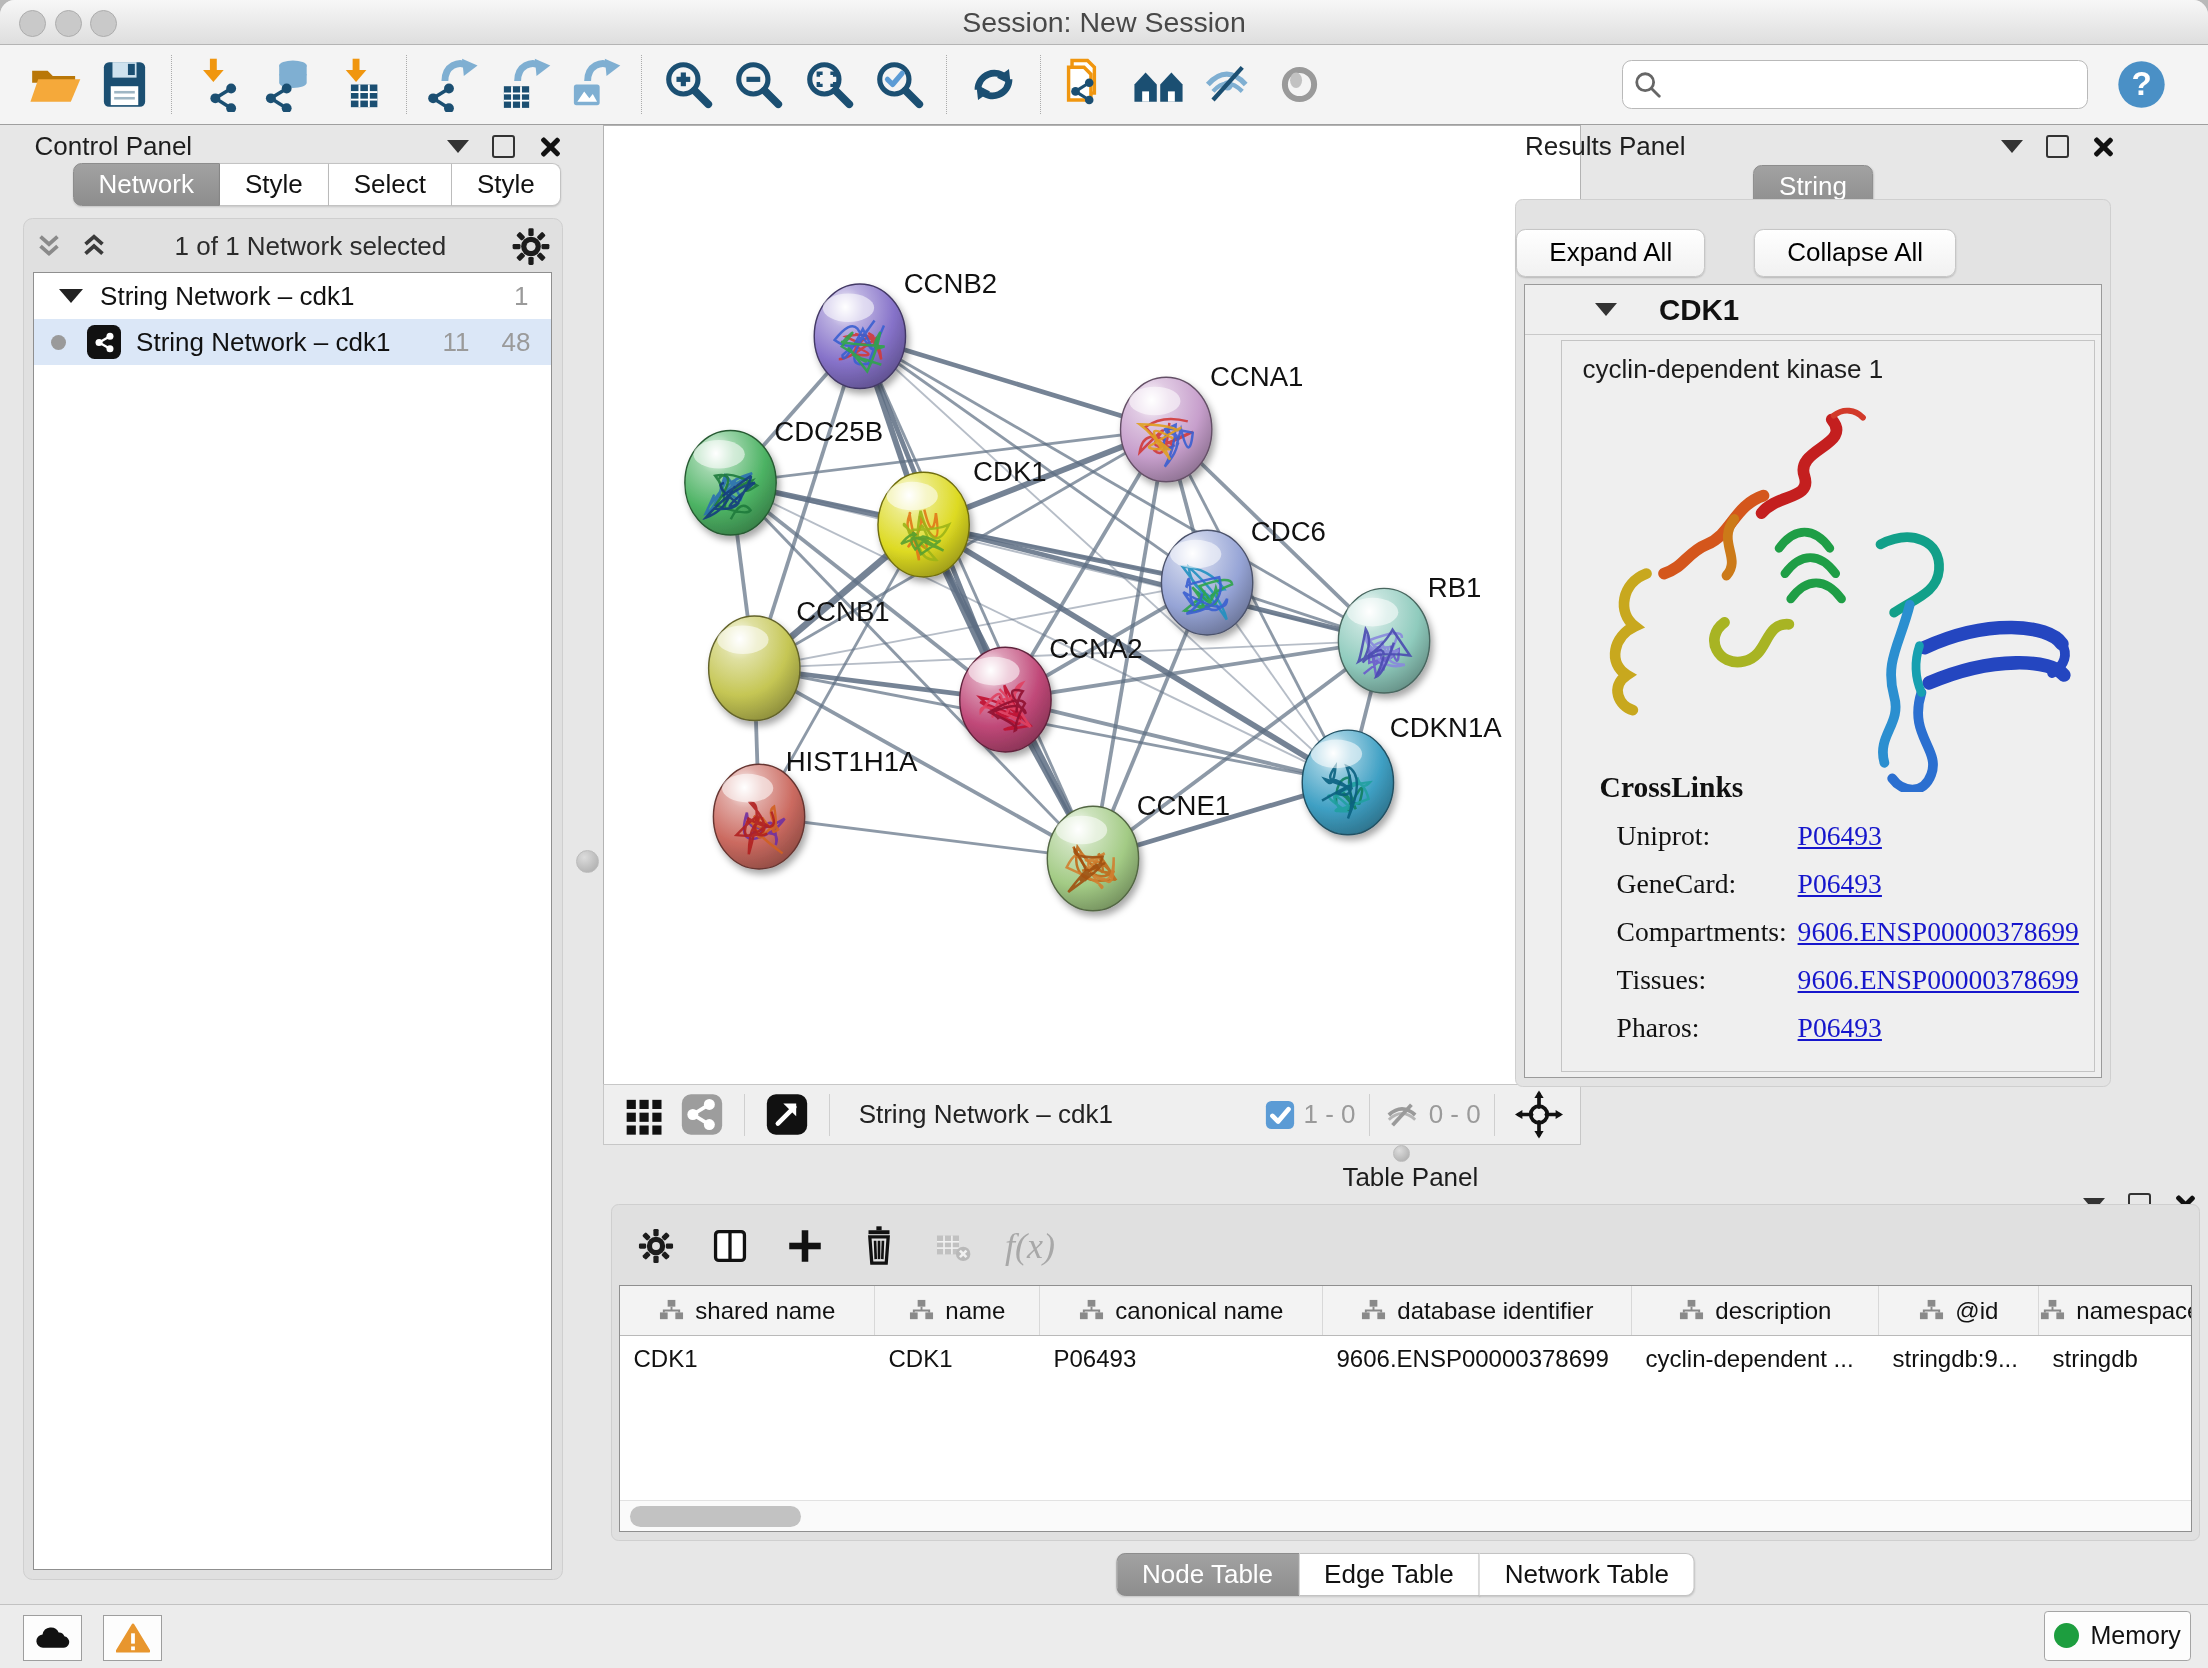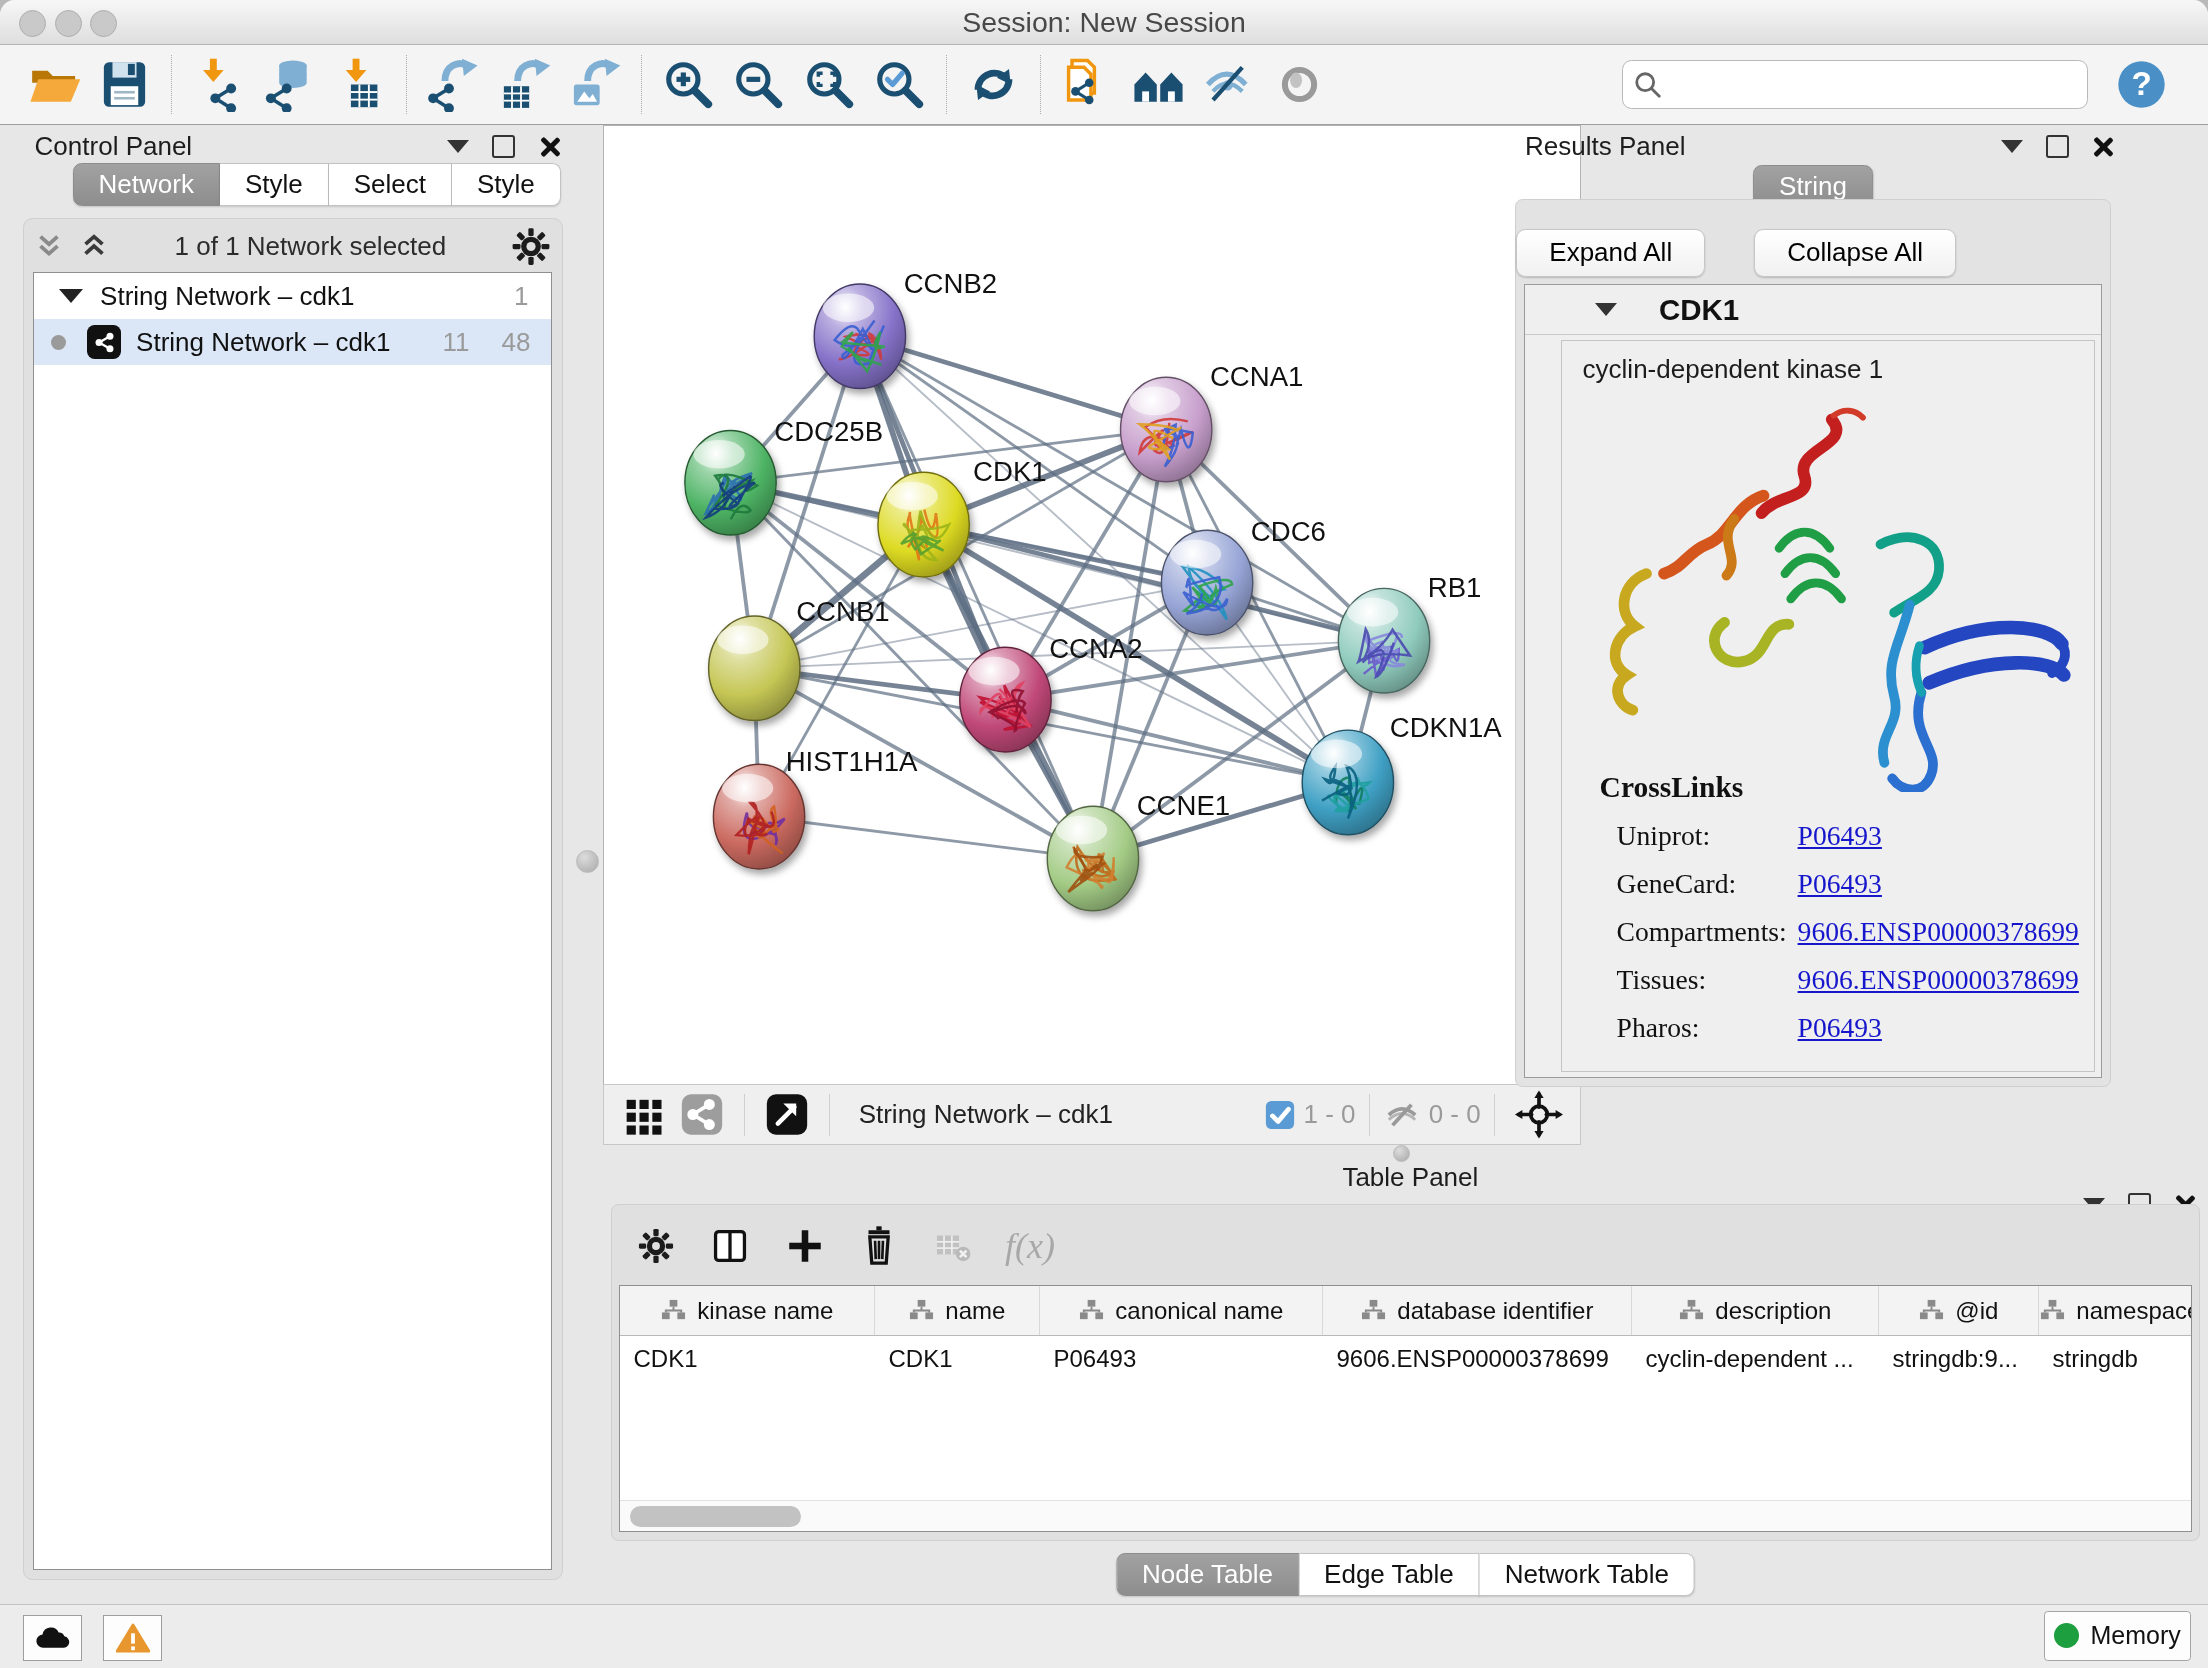--- a/index.html
+++ b/index.html
@@ -821,21 +821,21 @@
         <div class="thead" id="table-head">
             <div class="th" style="width: 255px;">
               <svg width="25" height="25" viewBox="0 0 26 26">
                 <g fill="#8a8a8a">
                   <rect x="9" y="2" width="8" height="7"></rect>
                   <rect x="1" y="15" width="8" height="7"></rect>
                   <rect x="17" y="15" width="8" height="7"></rect>
                   <path d="M13 9v4 M5 15v-2h16v2" stroke="#8a8a8a" stroke-width="2" fill="none"></path>
                 </g>
               </svg>
-              <span>kinase name</span>
+              <span>shared name</span>
             </div>
             <div class="th" style="width: 165px;">
               <svg width="25" height="25" viewBox="0 0 26 26">
                 <g fill="#8a8a8a">
                   <rect x="9" y="2" width="8" height="7"></rect>
                   <rect x="1" y="15" width="8" height="7"></rect>
                   <rect x="17" y="15" width="8" height="7"></rect>
                   <path d="M13 9v4 M5 15v-2h16v2" stroke="#8a8a8a" stroke-width="2" fill="none"></path>
                 </g>
               </svg>

